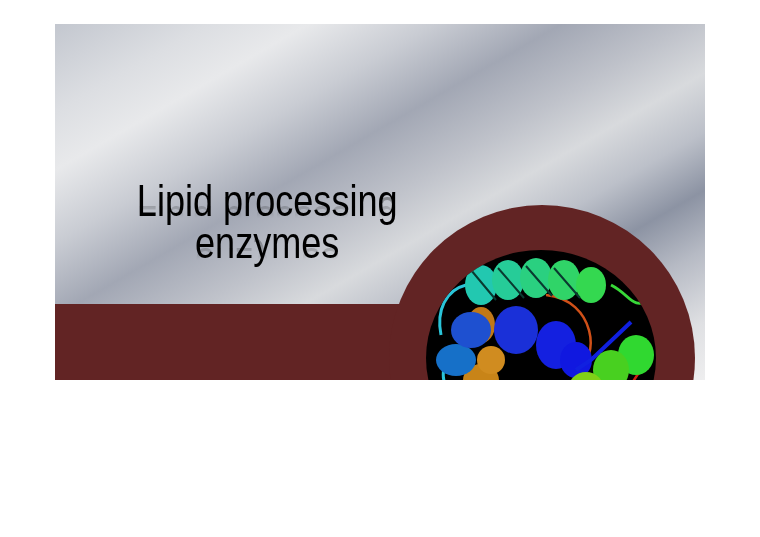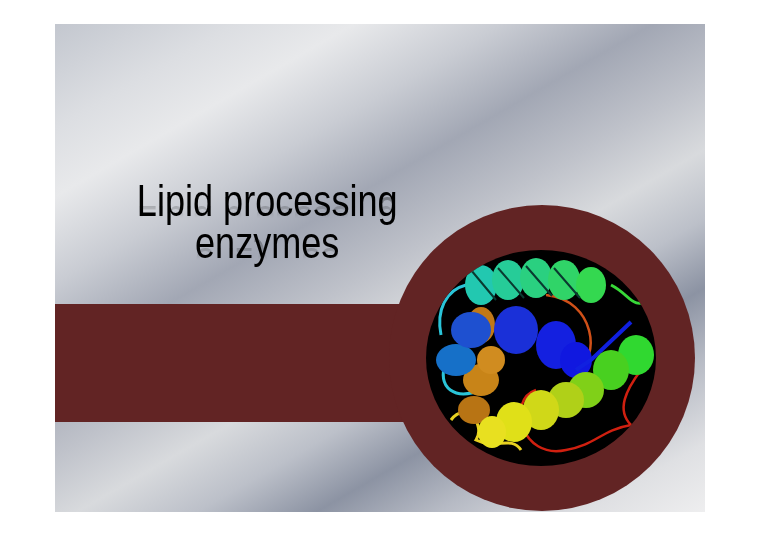--- a/index.html
+++ b/index.html
@@ -1,18 +1,18 @@
 <!DOCTYPE html>
 <html><head>
   <meta charset="utf-8">
   <style>
     html, body { margin: 0; padding: 0; background: #ffffff; }
     body { width: 760px; height: 537px; position: relative; overflow: hidden; }
     .slide {
-      position: absolute; left: 55px; top: 24px; width: 650px; height: 488px;
+      position: absolute; left: 55px; top: 24px; width: 650px; height: 356px;
       overflow: hidden;
       background:
         linear-gradient(150deg,
           #c3c7cf 0%, #dcdee2 12%, #e8e9eb 20%, #c9ccd3 30%,
           #a2a7b4 40%, #bfc2ca 50%, #d8dadd 58%, #bcc0c9 66%,
           #8c93a3 74%, #b6bac4 82%, #dfe0e3 92%, #eeeeef 100%);
     }
     .title {
       position: absolute; left: 0; top: 152px; width: 420px;
       text-align: center;

